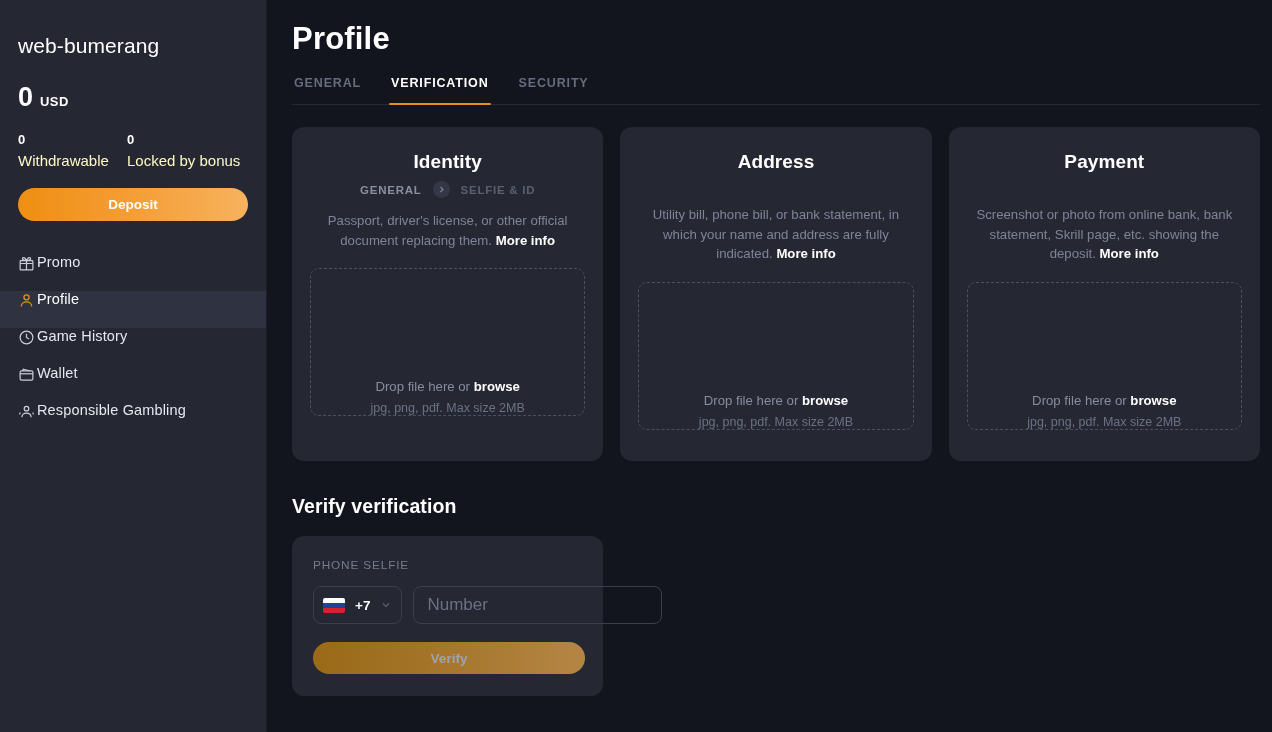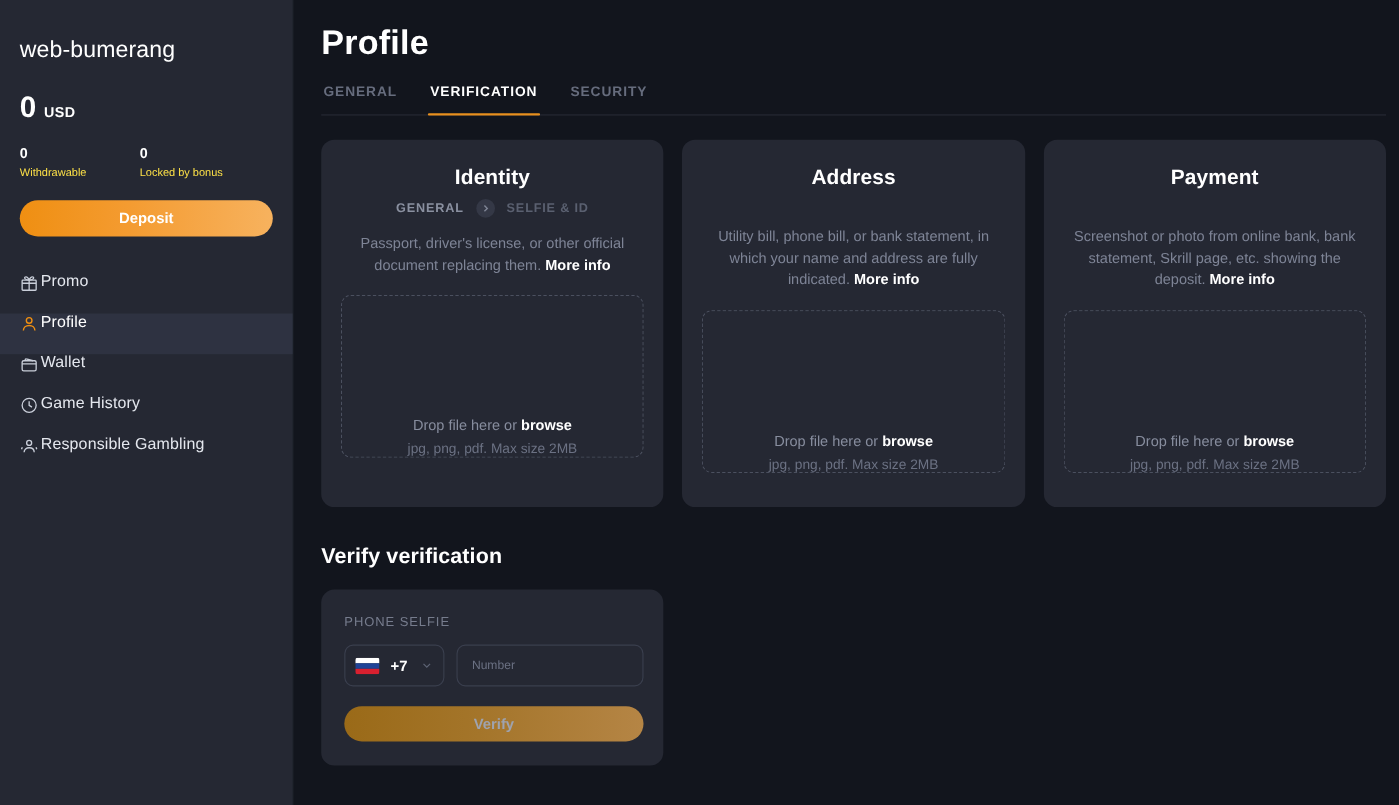--- a/index.html
+++ b/index.html
@@ -23,21 +23,21 @@
     letter-spacing: .1px; padding: 34px 0 0 18px;
   }
   .balance-block { padding: 26px 18px 0 18px; }
   .bal-main { display: flex; align-items: baseline; gap: 7px; }
   .bal-amount { font-size: 27px; font-weight: 700; color: #ffffff; line-height: 1; }
   .bal-currency { font-size: 13px; font-weight: 700; color: #ffffff; letter-spacing:.4px;}
   .bal-sub { display: flex; margin-top: 22px; }
   .bal-col { width: 117px; }
   .bal-col:nth-child(2) { width: 130px; }
   .bal-num { font-size: 13px; font-weight: 700; color: #ffffff; line-height: 1.1; }
-  .bal-lbl { font-size: 10px; color: #fde047; margin-top: 5px; }
+  .bal-lbl { font-size: 15px; color: #fef9c3; margin-top: 5px; }
 
   .deposit-btn {
     display: block; width: 230px; height: 33px; margin: 19px 0 0 18px;
     border: none; border-radius: 17px; cursor: pointer;
     background: linear-gradient(90deg, #ef8f12 0%, #f49b30 42%, #f7b25e 100%);
     color: #ffffff; font-size: 13.5px; font-weight: 700;
     font-family: "Liberation Sans", sans-serif;
   }
 
   .nav { margin-top: 33px; }
@@ -140,21 +140,21 @@
     display: flex; flex-direction: column; flex: 0 0 22px;
   }
   .flag i { display: block; height: 5px; width: 100%; }
   .flag .w { background: #ffffff; }
   .flag .b { background: #1f4397; }
   .flag .r { background: #d8202f; }
   .dial { font-size: 13.5px; font-weight: 700; color: #ffffff; flex: 1 1 auto; }
   .chev { color: #5d6374; display: flex; align-items: center; }
   .number-input {
     flex: 1 1 auto; height: 38px; border: 1px solid #3a3f4e; border-radius: 8px;
-    background: transparent; color: #e4e7ee; padding: 0 13px; font-size: 11px;
+    background: transparent; color: #e4e7ee; padding: 0 13px; font-size: 17px;
     font-family: "Liberation Sans", sans-serif; outline: none;
   }
   .number-input::placeholder { color: #6b7183; }
   .verify-btn {
     display: block; width: 100%; height: 32px; margin-top: 18px;
     border: none; border-radius: 16px; cursor: default;
     background: linear-gradient(90deg, #9a6a18 0%, #a4752a 45%, #b58545 100%);
     color: #9fa3ae; font-size: 13.5px; font-weight: 700;
     font-family: "Liberation Sans", sans-serif;
   }
@@ -206,36 +206,36 @@
             <circle cx="12" cy="7.5" r="3.6"></circle>
               <path d="M4.6 20.5c0-4 3.3-6.6 7.4-6.6s7.4 2.6 7.4 6.6"></path>
           </svg>
         </span>
         <span class="nav-lbl">Profile</span>
       </div>
 
       <div class="nav-item">
         <span class="nav-ico">
           <svg width="17" height="17" viewBox="0 0 24 24" fill="none" stroke="currentColor" stroke-width="1.7">
+            <circle cx="12" cy="12" r="9"></circle>
+              <path d="M12 6.8V12l3.6 2.2"></path>
+          </svg>
+        </span>
+        <span class="nav-lbl">Game History</span>
+      </div>
+
+      <div class="nav-item">
+        <span class="nav-ico">
+          <svg width="17" height="17" viewBox="0 0 24 24" fill="none" stroke="currentColor" stroke-width="1.7">
             <rect x="3" y="7" width="18" height="13" rx="2"></rect>
               <path d="M3 11h18"></path>
             <path d="M7 7V5.5a1 1 0 011.3-.95L17 7"></path>
           </svg>
         </span>
         <span class="nav-lbl">Wallet</span>
-      </div>
-
-      <div class="nav-item">
-        <span class="nav-ico">
-          <svg width="17" height="17" viewBox="0 0 24 24" fill="none" stroke="currentColor" stroke-width="1.7">
-            <circle cx="12" cy="12" r="9"></circle>
-              <path d="M12 6.8V12l3.6 2.2"></path>
-          </svg>
-        </span>
-        <span class="nav-lbl">Game History</span>
       </div>
 
       <div class="nav-item">
         <span class="nav-ico">
           <svg width="17" height="17" viewBox="0 0 24 24" fill="none" stroke="currentColor" stroke-width="1.7">
             <circle cx="12" cy="8" r="3.2"></circle>
               <path d="M5.5 20c0-3.6 2.9-5.8 6.5-5.8s6.5 2.2 6.5 5.8"></path>
             <path d="M3.2 13.5l-1 2.6M20.8 13.5l1 2.6"></path>
           </svg>
         </span>

